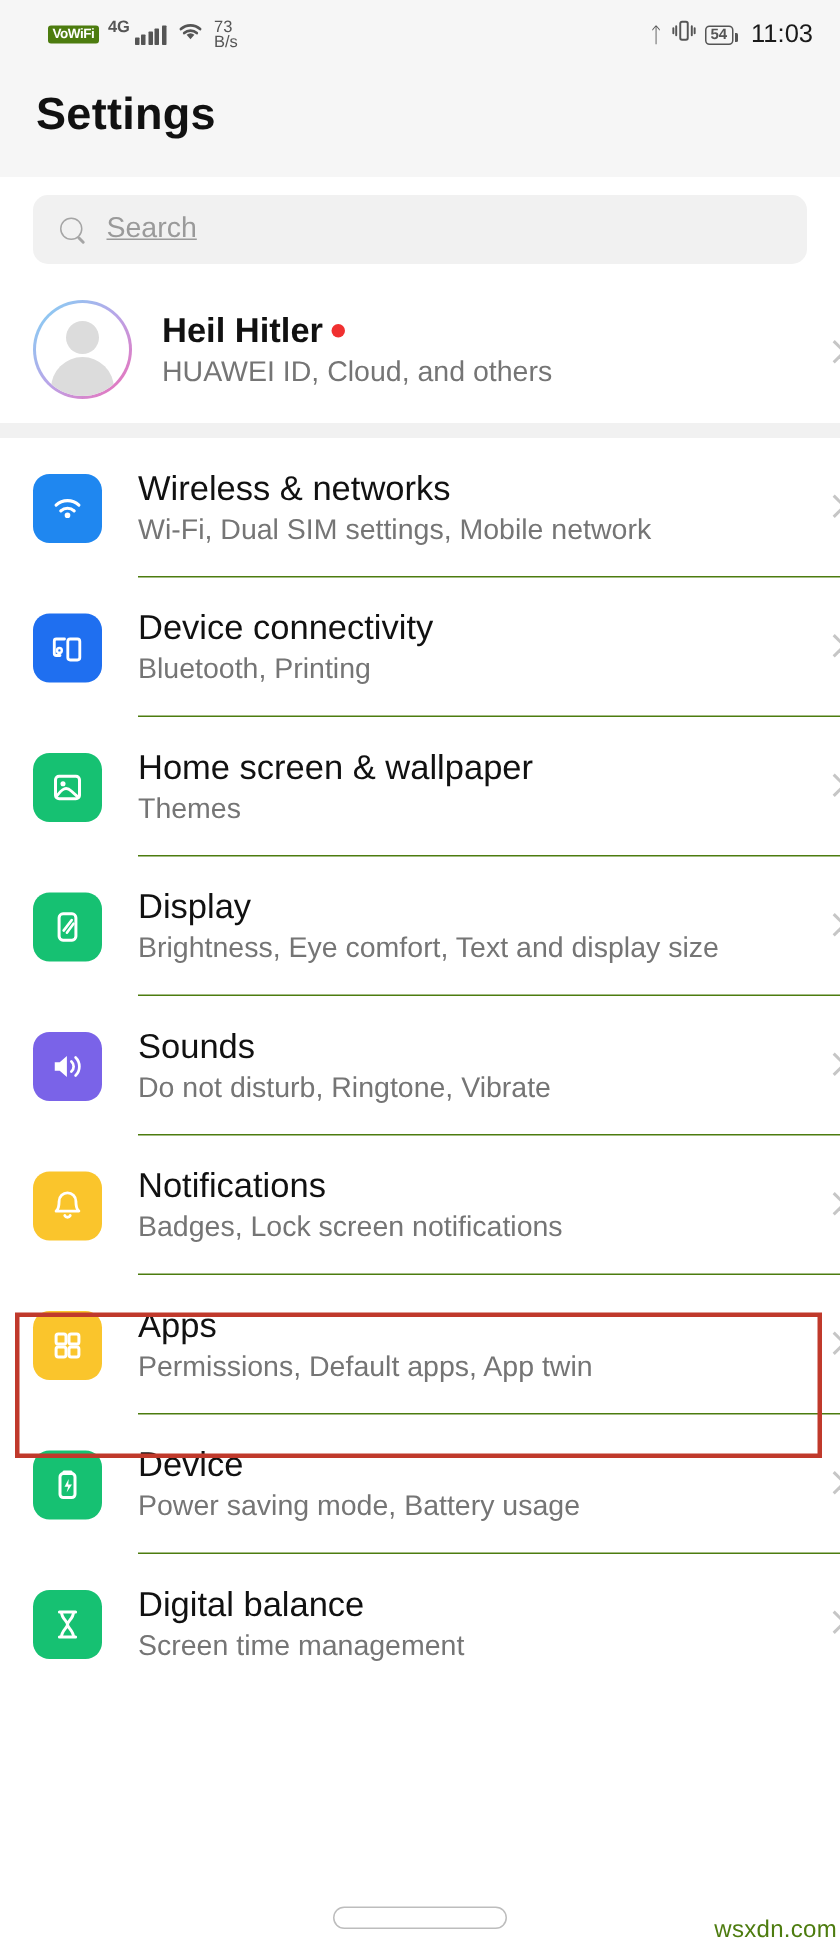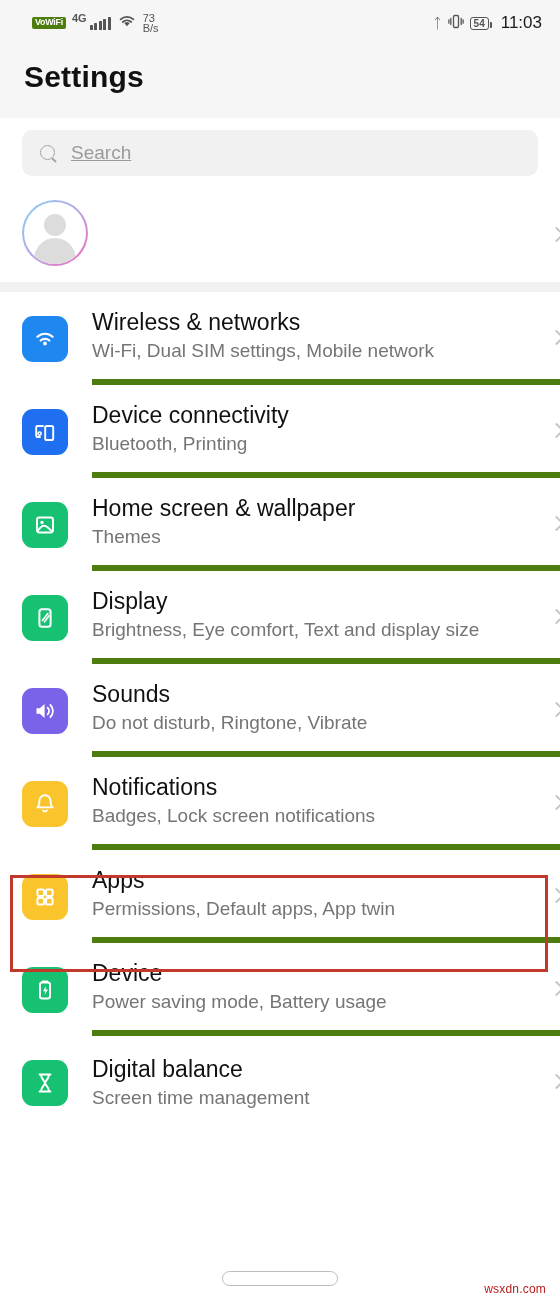--- a/index.html
+++ b/index.html
@@ -104,21 +104,21 @@
     display:flex; align-items:center; padding:0 0 0 22px;
     position:relative; min-height:93px;
   }
   .row-icon {
     width:46px; height:46px; border-radius:11px; flex:none;
     display:flex; align-items:center; justify-content:center;
     color:#fff; margin-right:24px;
   }
   .row-body {
     flex:1; display:flex; flex-direction:column; gap:4px;
-    padding:16px 0; border-bottom:6px solid #4d7c0f; min-height:93px;
+    padding:16px 0; border-bottom:1px solid #4d7c0f; min-height:93px;
     justify-content:center;
   }
   .row:last-child .row-body { border-bottom:none; }
   .row-title { font-size:23px; color:#111; white-space:nowrap; }
   .row-sub { font-size:19px; color:#757575; white-space:nowrap; }
   .chev {
     position:absolute; right:-2px; top:50%; margin-top:-7px;
     width:11px; height:11px;
     border-right:2px solid #c6c6c6; border-top:2px solid #c6c6c6;
     transform:rotate(45deg);
@@ -132,22 +132,22 @@
 
   
   .navbar {
     position:absolute; bottom:0; left:0; width:560px; height:44px;
     background:#fff; display:flex; align-items:center; justify-content:center;
   }
   .nav-pill {
     width:116px; height:15px; border:1.6px solid #bdbdbd; border-radius:8px;
   }
   .watermark {
-    position:absolute; right:14px; bottom:4px;
-    font-size:12px; color:#b91c1c; letter-spacing:0.2px;
+    position:absolute; right:2px; bottom:4px;
+    font-size:16px; color:#4d7c0f; letter-spacing:0.2px;
   }
 </style>
 </head>
 <body>
 
 <div id="screen">
 
   <div class="statusbar">
     <div class="sb-left">
       <span class="vowifi">VoWiFi</span>
@@ -192,20 +192,27 @@
     <div class="search-box">
       <span class="mag"></span>
       <span class="search-ph">Search</span>
     </div>
   </div>
 
   <div class="profile">
     <div class="avatar-ring">
       <div class="avatar-inner"></div>
     </div>
+    <div class="profile-text">
+      <div class="p-name">
+        <span>Heil Hitler</span>
+        <span class="reddot"></span>
+      </div>
+      <div class="p-sub">HUAWEI ID, Cloud, and others</div>
+    </div>
     <span class="chev"></span>
   </div>
 
   <div class="divider-band"></div>
 
   <div class="list" id="list">
       <div class="row">
         <div class="row-icon" style="background:#1f87f0">
           <svg width="28" height="28" viewBox="0 0 28 28">
             <path d="M14 20.4a1.9 1.9 0 1 0 0-3.8 1.9 1.9 0 0 0 0 3.8z" fill="#fff"></path>

